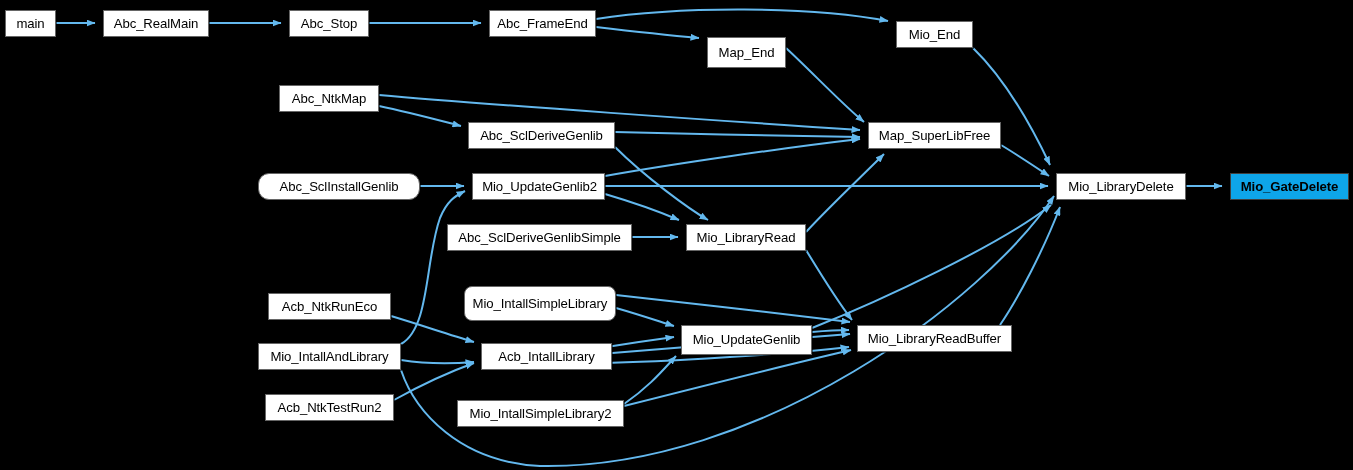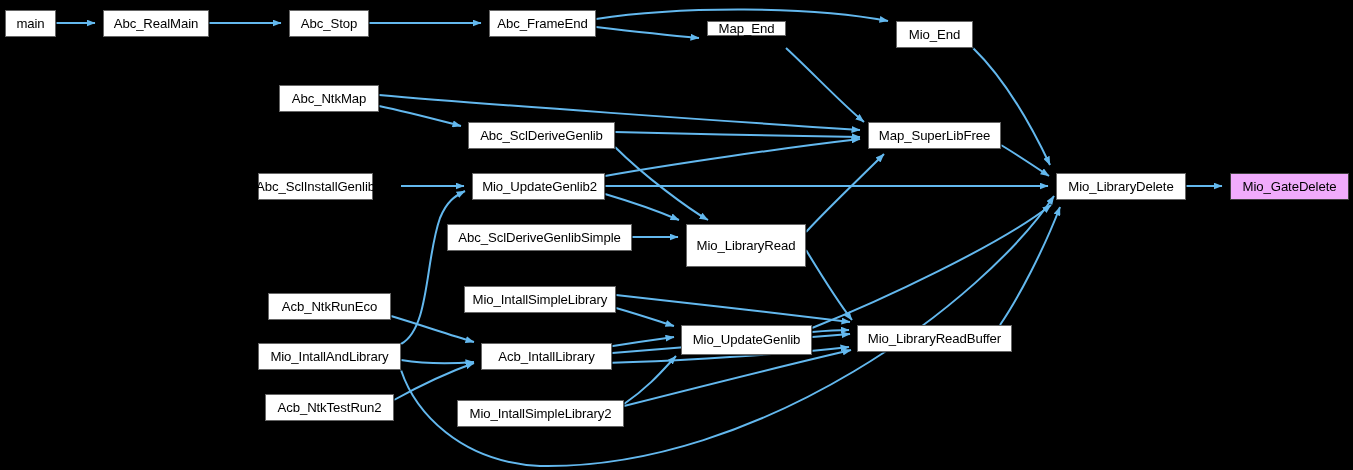--- a/index.html
+++ b/index.html
@@ -33,22 +33,23 @@
     font-size: 13.2px;
     line-height: 1;
     display: flex;
     align-items: center;
     justify-content: center;
     white-space: nowrap;
     box-shadow: 1px 1px 0 rgba(0,0,0,0.55);
     letter-spacing: -0.1px;
   }
   .gnode.highlight {
-    background: #f0abfc;
+    background: #0ea5e9;
     border-color: #3f3f3f;
+    font-weight: bold;
   }
   .gnode .nlabel {
     padding: 0 7px;
     pointer-events: none;
   }
 </style>
 </head>
 <body>
 
 <div id="graph-root" style="background: rgb(0, 0, 0);">
@@ -102,54 +103,54 @@
       </div>
       <div class="gnode" style="left: 103px; top: 10px; width: 106px; height: 27px;">
         <span class="nlabel">Abc_RealMain</span>
       </div>
       <div class="gnode" style="left: 289px; top: 10px; width: 80px; height: 27px;">
         <span class="nlabel">Abc_Stop</span>
       </div>
       <div class="gnode" style="left: 489px; top: 10px; width: 107px; height: 27px;">
         <span class="nlabel">Abc_FrameEnd</span>
       </div>
-      <div class="gnode" style="left: 707px; top: 21px; width: 79px; height: 15px; align-items: center;">
+      <div class="gnode" style="left: 707px; top: 37px; width: 79px; height: 31px; align-items: center;">
         <span class="nlabel">Map_End</span>
       </div>
       <div class="gnode" style="left: 896px; top: 21px; width: 77px; height: 27px;">
         <span class="nlabel">Mio_End</span>
       </div>
       <div class="gnode" style="left: 279px; top: 85px; width: 100px; height: 27px;">
         <span class="nlabel">Abc_NtkMap</span>
       </div>
       <div class="gnode" style="left: 468px; top: 122px; width: 147px; height: 27px;">
         <span class="nlabel">Abc_SclDeriveGenlib</span>
       </div>
       <div class="gnode" style="left: 868px; top: 122px; width: 133px; height: 27px;">
         <span class="nlabel">Map_SuperLibFree</span>
       </div>
-      <div class="gnode" style="left: 258px; top: 173px; width: 115px; height: 27px;">
+      <div class="gnode" style="left: 258px; top: 173px; width: 162px; height: 27px; border-radius: 11px;">
         <span class="nlabel">Abc_SclInstallGenlib</span>
       </div>
       <div class="gnode" style="left: 472px; top: 173px; width: 133px; height: 27px; justify-content: flex-end;">
         <span class="nlabel">Mio_UpdateGenlib2</span>
       </div>
       <div class="gnode" style="left: 1056px; top: 173px; width: 130px; height: 27px;">
         <span class="nlabel">Mio_LibraryDelete</span>
       </div>
       <div class="gnode highlight" style="left: 1230px; top: 173px; width: 119px; height: 27px;">
         <span class="nlabel">Mio_GateDelete</span>
       </div>
       <div class="gnode" style="left: 447px; top: 224px; width: 185px; height: 27px;">
         <span class="nlabel">Abc_SclDeriveGenlibSimple</span>
       </div>
-      <div class="gnode" style="left: 686px; top: 224px; width: 120px; height: 43px;">
+      <div class="gnode" style="left: 686px; top: 224px; width: 120px; height: 27px;">
         <span class="nlabel">Mio_LibraryRead</span>
       </div>
-      <div class="gnode" style="left: 464px; top: 286px; width: 152px; height: 27px;">
+      <div class="gnode" style="left: 464px; top: 286px; width: 152px; height: 35px; border-radius: 8px;">
         <span class="nlabel">Mio_IntallSimpleLibrary</span>
       </div>
       <div class="gnode" style="left: 268px; top: 293px; width: 123px; height: 27px;">
         <span class="nlabel">Acb_NtkRunEco</span>
       </div>
       <div class="gnode" style="left: 681px; top: 325px; width: 131px; height: 30px;">
         <span class="nlabel">Mio_UpdateGenlib</span>
       </div>
       <div class="gnode" style="left: 857px; top: 325px; width: 155px; height: 27px;">
         <span class="nlabel">Mio_LibraryReadBuffer</span>

